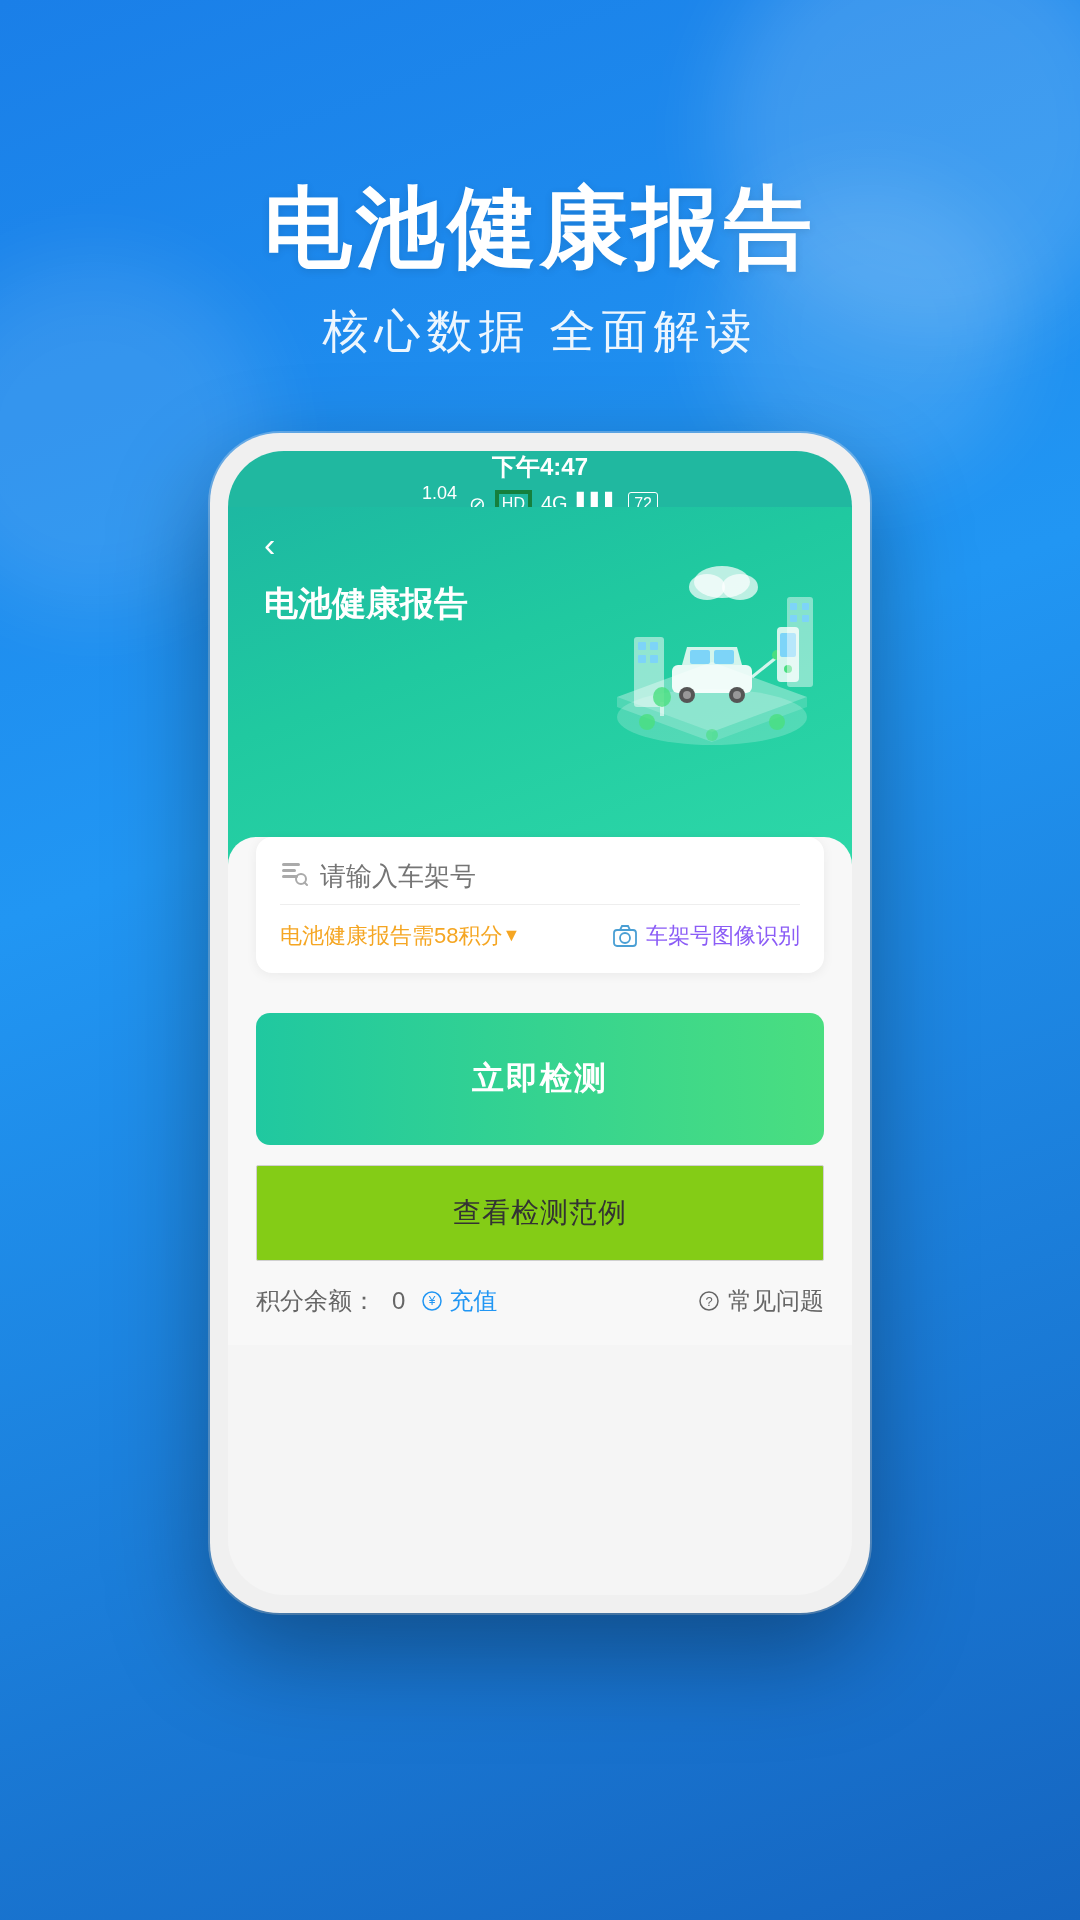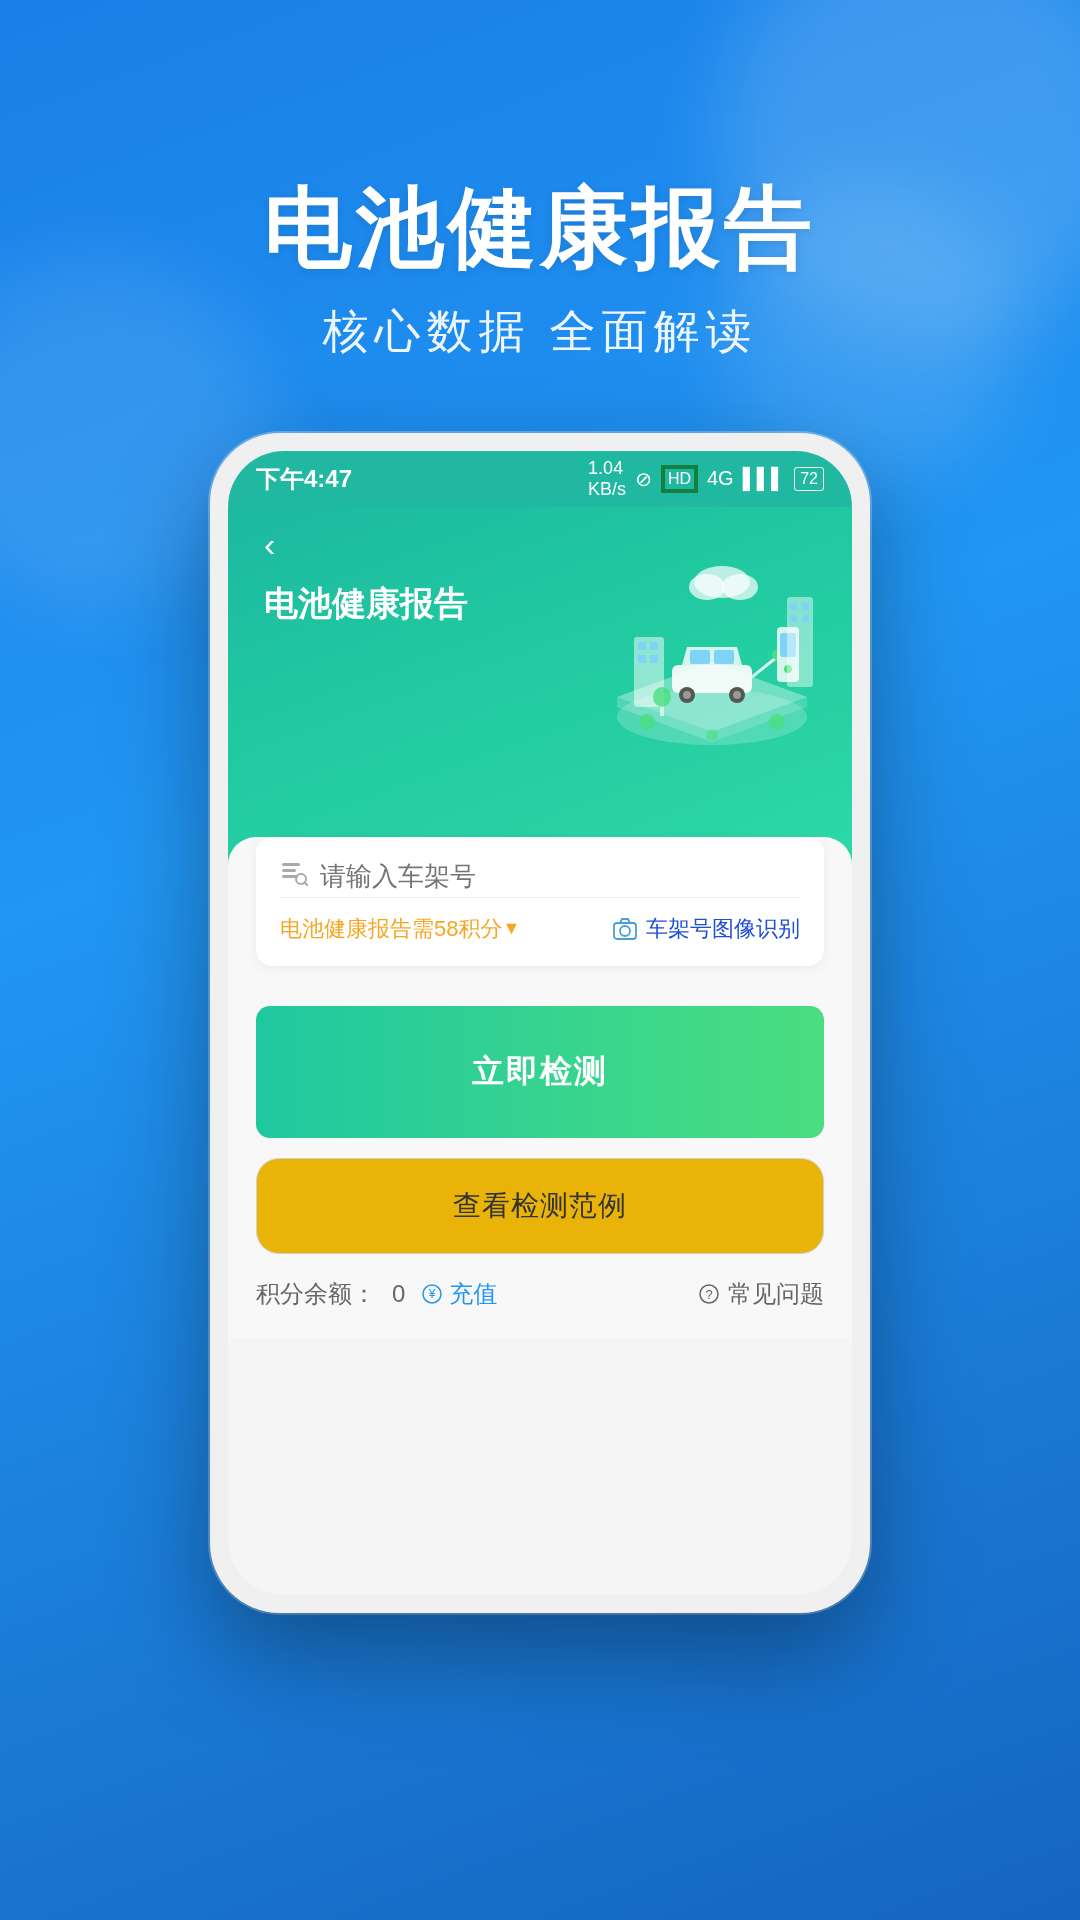--- a/index.html
+++ b/index.html
@@ -89,20 +89,21 @@
     .status-bar {
       background: #20b8a0;
       height: 56px;
       display: flex;
       align-items: center;
       justify-content: space-between;
       padding: 0 28px;
       font-size: 22px;
       color: white;
       font-weight: 500;
+      flex-direction: column;
     }
     .status-time { font-weight: 600; font-size: 24px; }
     .status-icons {
       display: flex;
       align-items: center;
       gap: 9px;
       font-size: 20px;
     }
 
     
@@ -161,21 +162,21 @@
       margin-bottom: 0;
       box-shadow: 0 2px 12px rgba(0,0,0,0.06);
       position: relative;
       z-index: 2;
     }
     .search-input-row {
       display: flex;
       align-items: center;
       gap: 12px;
       border-bottom: 1px solid #eee;
-      padding-bottom: 3px;
+      padding-bottom: 10px;
     }
     .search-icon-svg {
       flex-shrink: 0;
       color: #aaa;
       font-size: 28px;
     }
     .search-input {
       flex: 1;
       border: none;
       outline: none;
@@ -197,44 +198,44 @@
     }
     .points-label .dropdown-arrow {
       font-size: 18px;
       color: #f5a623;
     }
     .camera-btn {
       display: flex;
       align-items: center;
       gap: 8px;
       font-size: 22px;
-      color: #1d4ed8;
+      color: #8b5cf6;
       cursor: pointer;
     }
 
     
     .btn-detect {
       width: 100%;
       padding: 44px;
       background: linear-gradient(90deg, #20c8a0, #4ade80);
       border: none;
       border-radius: 14px;
       font-size: 32px;
       font-weight: 600;
       color: white;
       cursor: pointer;
       margin-top: 40px;
       letter-spacing: 2px;
     }
     .btn-example {
       width: 100%;
       padding: 28px;
-      background: #eab308;
+      background: #84cc16;
       border: 1.5px solid #d0d0d0;
-      border-radius: 23px;
+      border-radius: 2px;
       font-size: 28px;
       font-weight: 500;
       color: #333;
       cursor: pointer;
       margin-top: 20px;
       letter-spacing: 1px;
     }
 
     
     .bottom-info {

